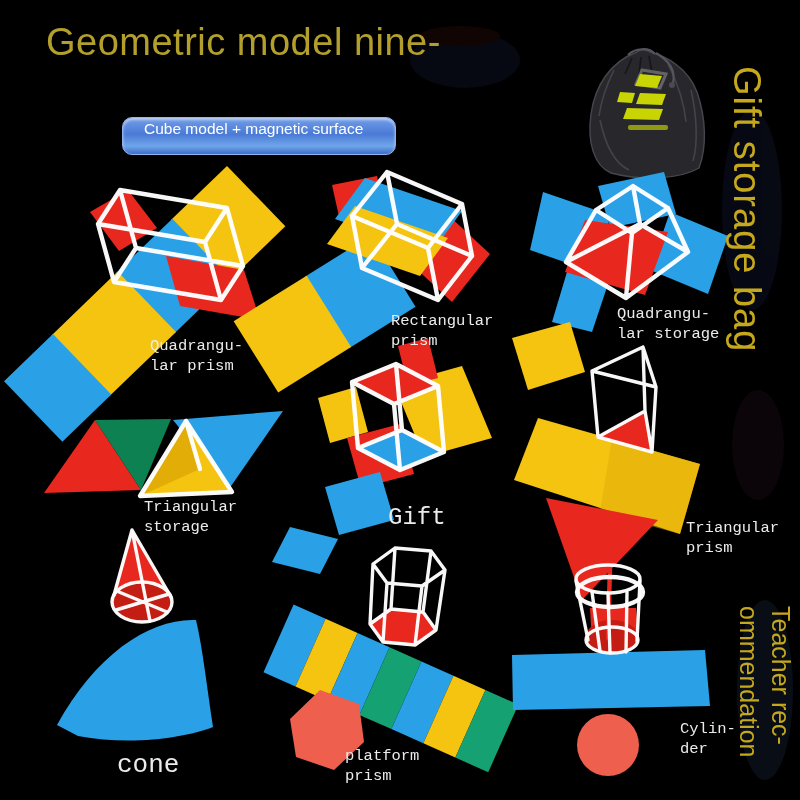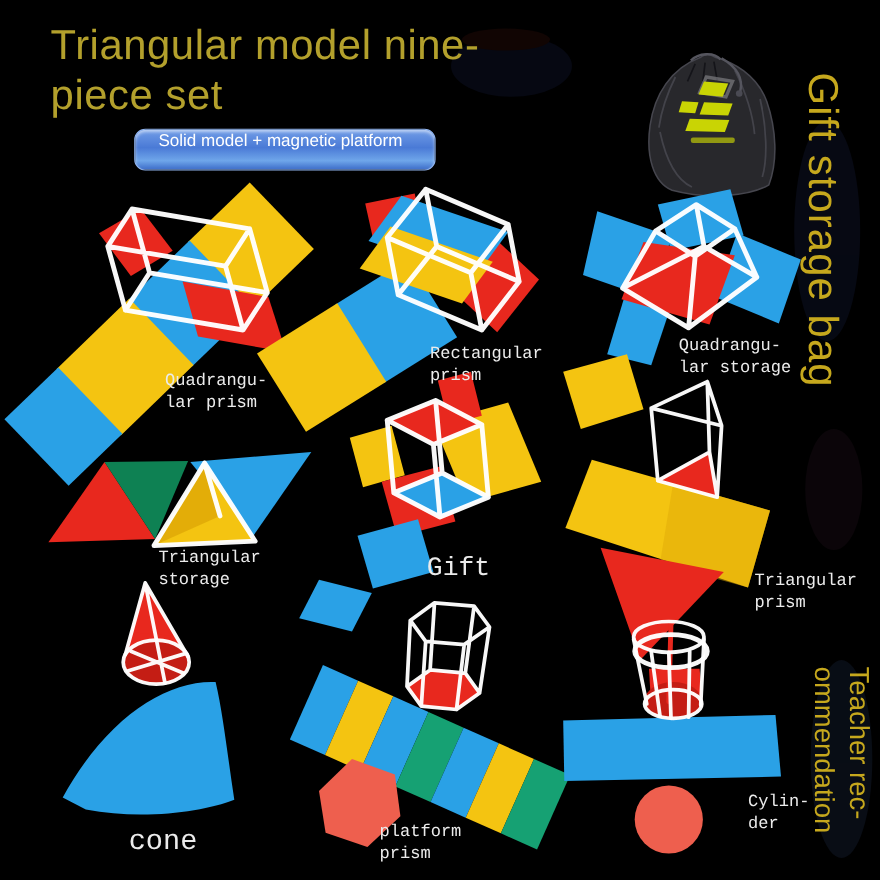--- a/index.html
+++ b/index.html
@@ -177,26 +177,25 @@
     <path d="M610,566 L608,638" stroke="var(--c-red)" stroke-width="4.5" stroke-linecap="round"></path>
     <ellipse cx="608" cy="579" rx="32" ry="14" class="wire wire-t"></ellipse>
     <ellipse cx="610" cy="592" rx="33" ry="15" class="wire" stroke-width="2.6"></ellipse>
     <ellipse cx="612" cy="640" rx="26" ry="13" class="wire wire-t"></ellipse>
     <path class="wire wire-t" d="M576,581 L588,640 M640,581 L637,641
       M592,592 L600,651 M627,592 L626,652 M608,593 L610,653"></path>
   </g>
 </svg>
 
   <div class="title">
-    <div>Triangular model nine-</div>
-    <div>piece set</div>
+    <div>Geometric model nine-</div>
   </div>
 
   <div class="banner">
-    <div>Solid model + magnetic platform</div>
+    <div>Cube model + magnetic surface</div>
   </div>
 
   <div class="v-gift">Gift storage bag</div>
 
   <div class="v-teacher">
     <div>Teacher rec-</div>
     <div>ommendation</div>
   </div>
 
   <div class="lbl lbl-1">

